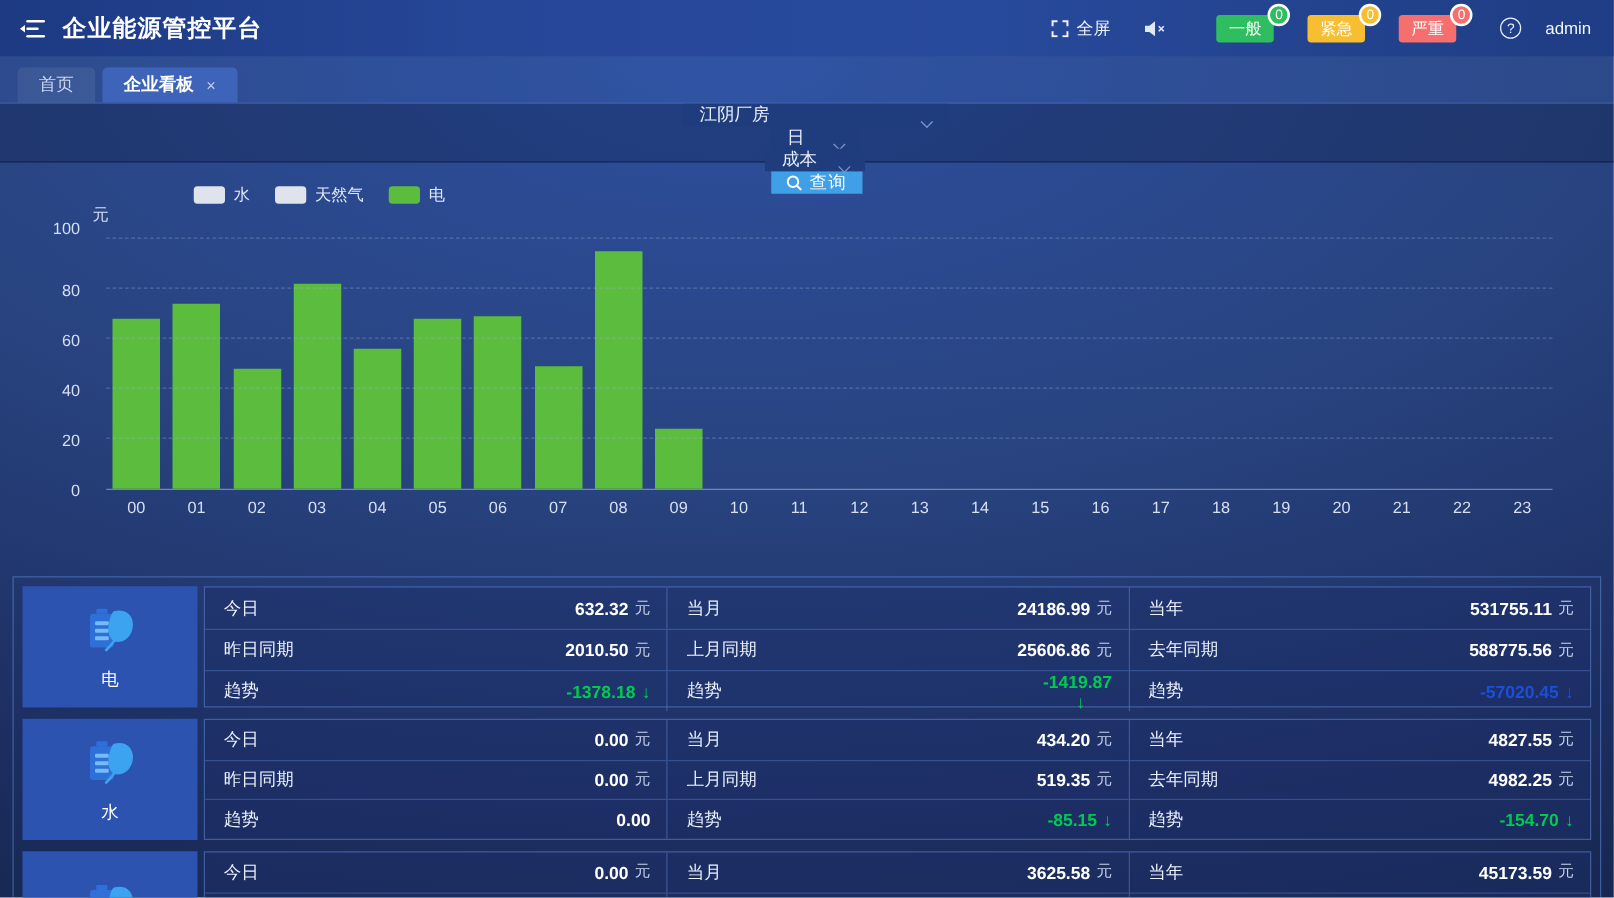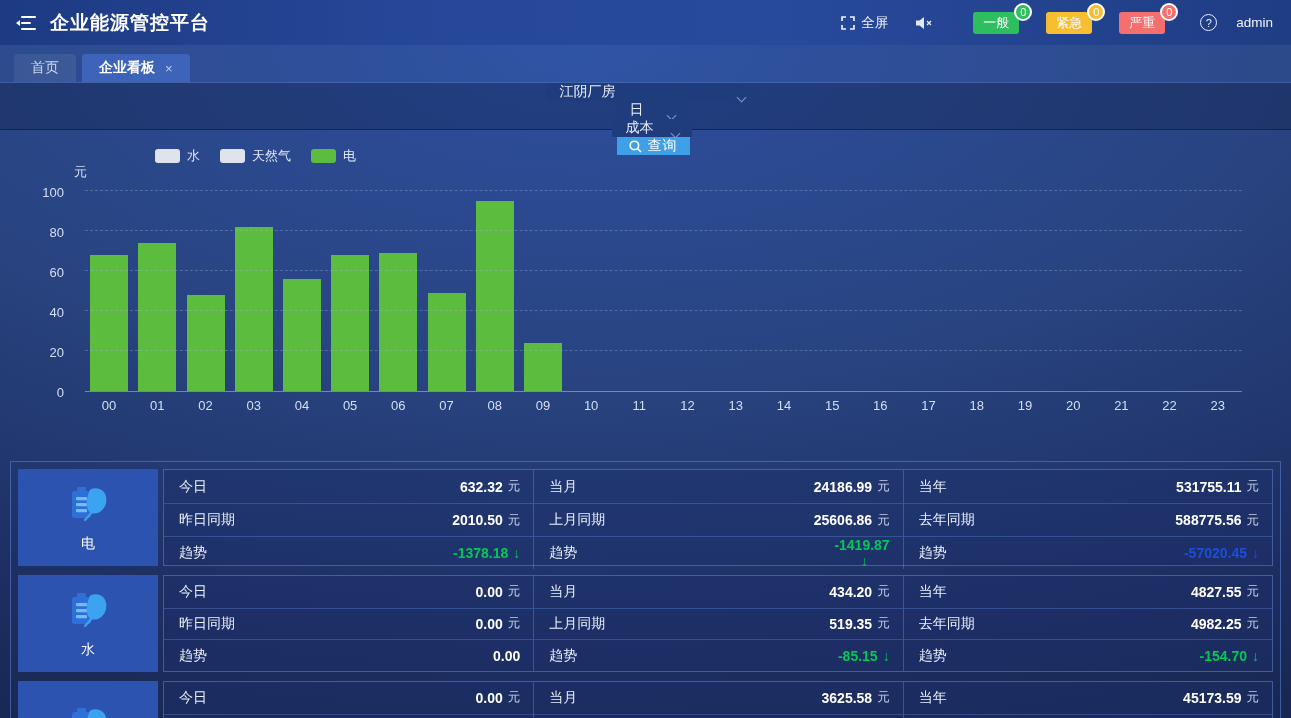--- a/index.html
+++ b/index.html
@@ -179,21 +179,21 @@
         <span class="legend-label">电</span>
       </div>
     </div>
   <div class="ylabel">元</div>
   <div class="yaxis">
       <div class="ytick" style="bottom: -8px;">0</div>
       <div class="ytick" style="bottom: 32px;">20</div>
       <div class="ytick" style="bottom: 72px;">40</div>
       <div class="ytick" style="bottom: 112px;">60</div>
       <div class="ytick" style="bottom: 152px;">80</div>
-      <div class="ytick" style="bottom: 192px;">100</div>
+      <div class="ytick" style="bottom: 202px;">100</div>
     </div>
   <div class="plot">
     <div class="bars-row">
         <div class="slot">
           <div class="bar" style="height: 136px; background: rgb(91, 188, 61);"></div>
         </div>
         <div class="slot">
           <div class="bar" style="height: 148px; background: rgb(91, 188, 61);"></div>
         </div>
         <div class="slot">

